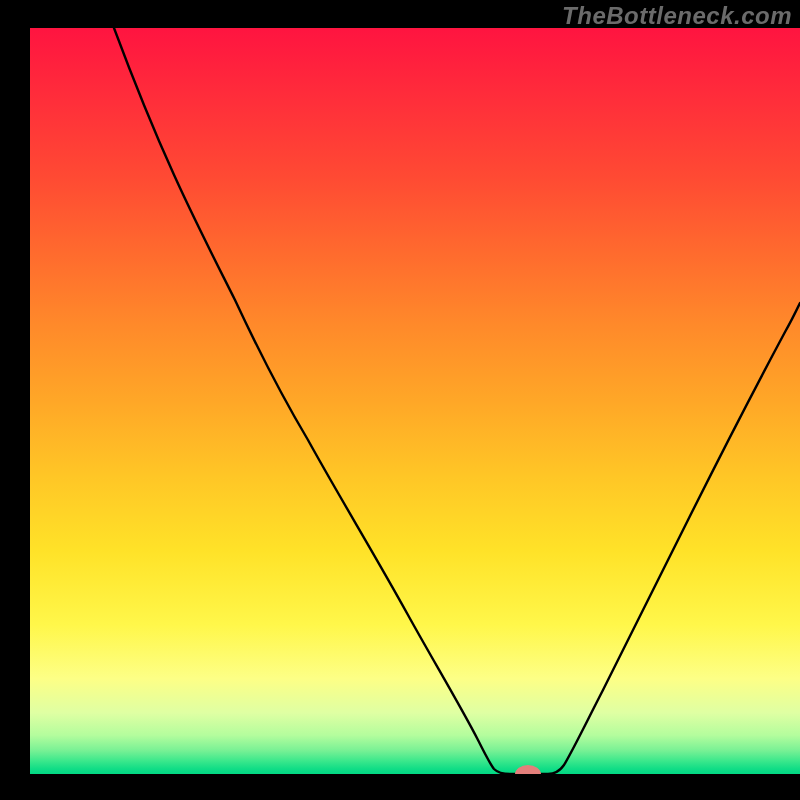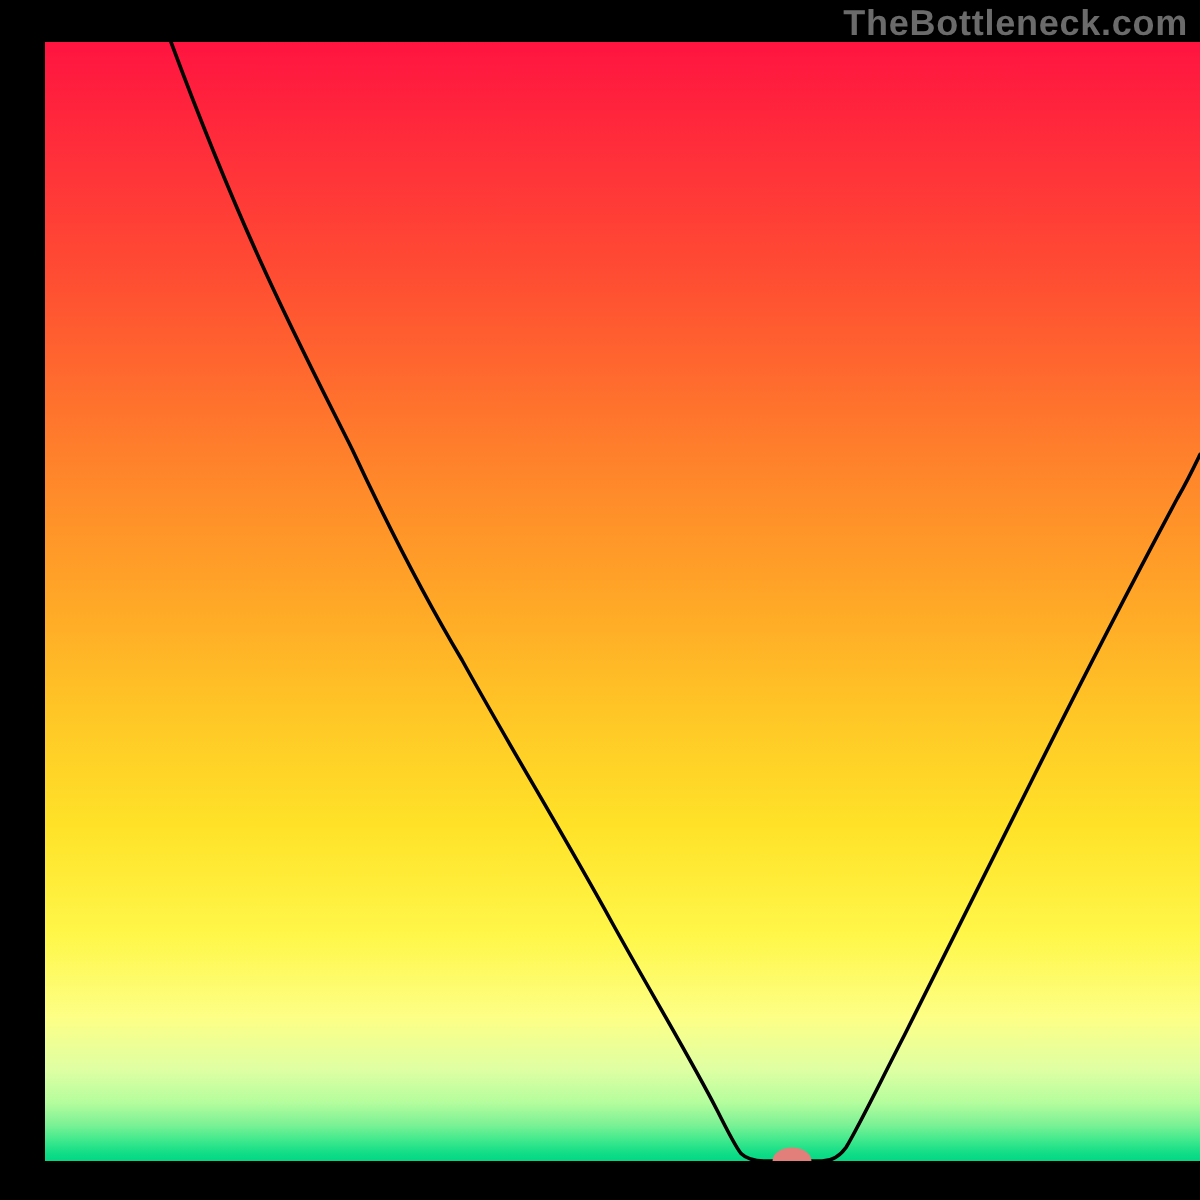--- a/index.html
+++ b/index.html
@@ -20,20 +20,21 @@
   }
   .watermark {
     position: absolute;
     top: 2px;
     right: 8px;
     font-family: Arial, Helvetica, sans-serif;
     font-size: 24px;
     font-weight: 600;
     color: #6b6b6b;
     letter-spacing: 0.5px;
+    font-style: italic;
   }
 </style>
 </head>
 <body>
 <div class="wrap">
 
 <svg id="chart-svg" width="800" height="800" viewBox="0 0 800 800">
   <defs>
     <linearGradient id="bg-grad" x1="0" y1="0" x2="0" y2="1">
           <stop offset="0%" stop-color="#ff1440"></stop>

